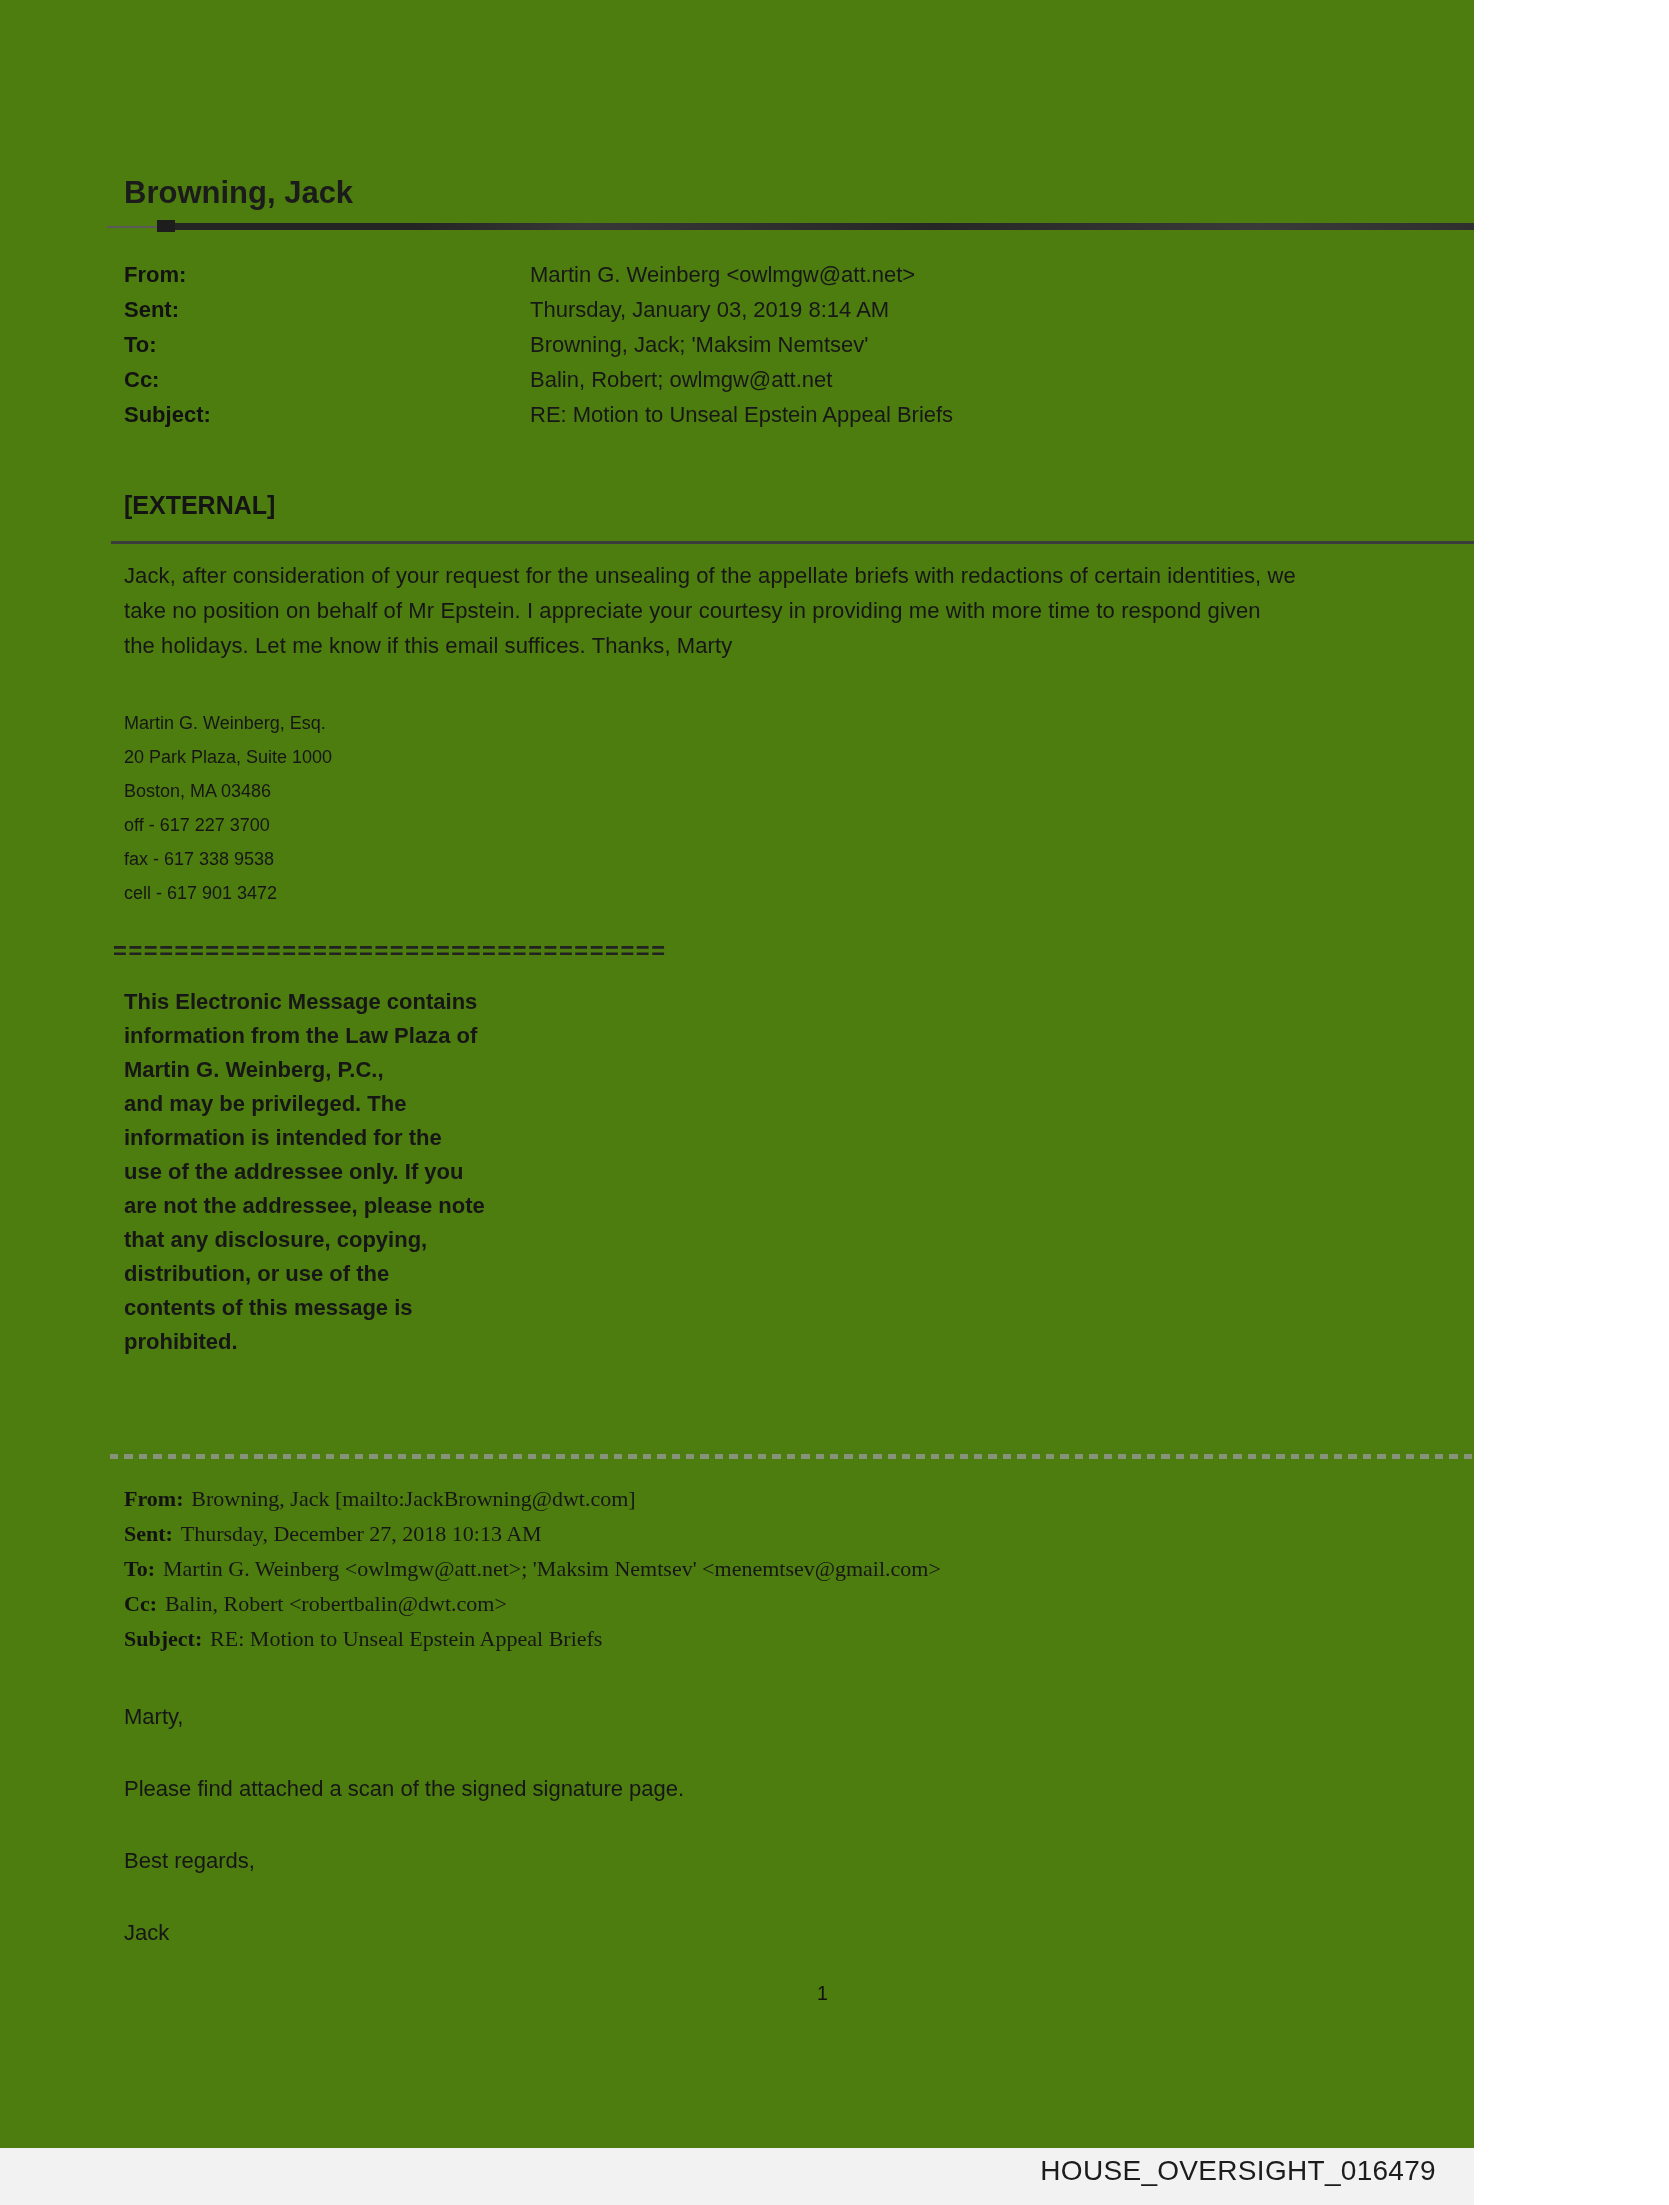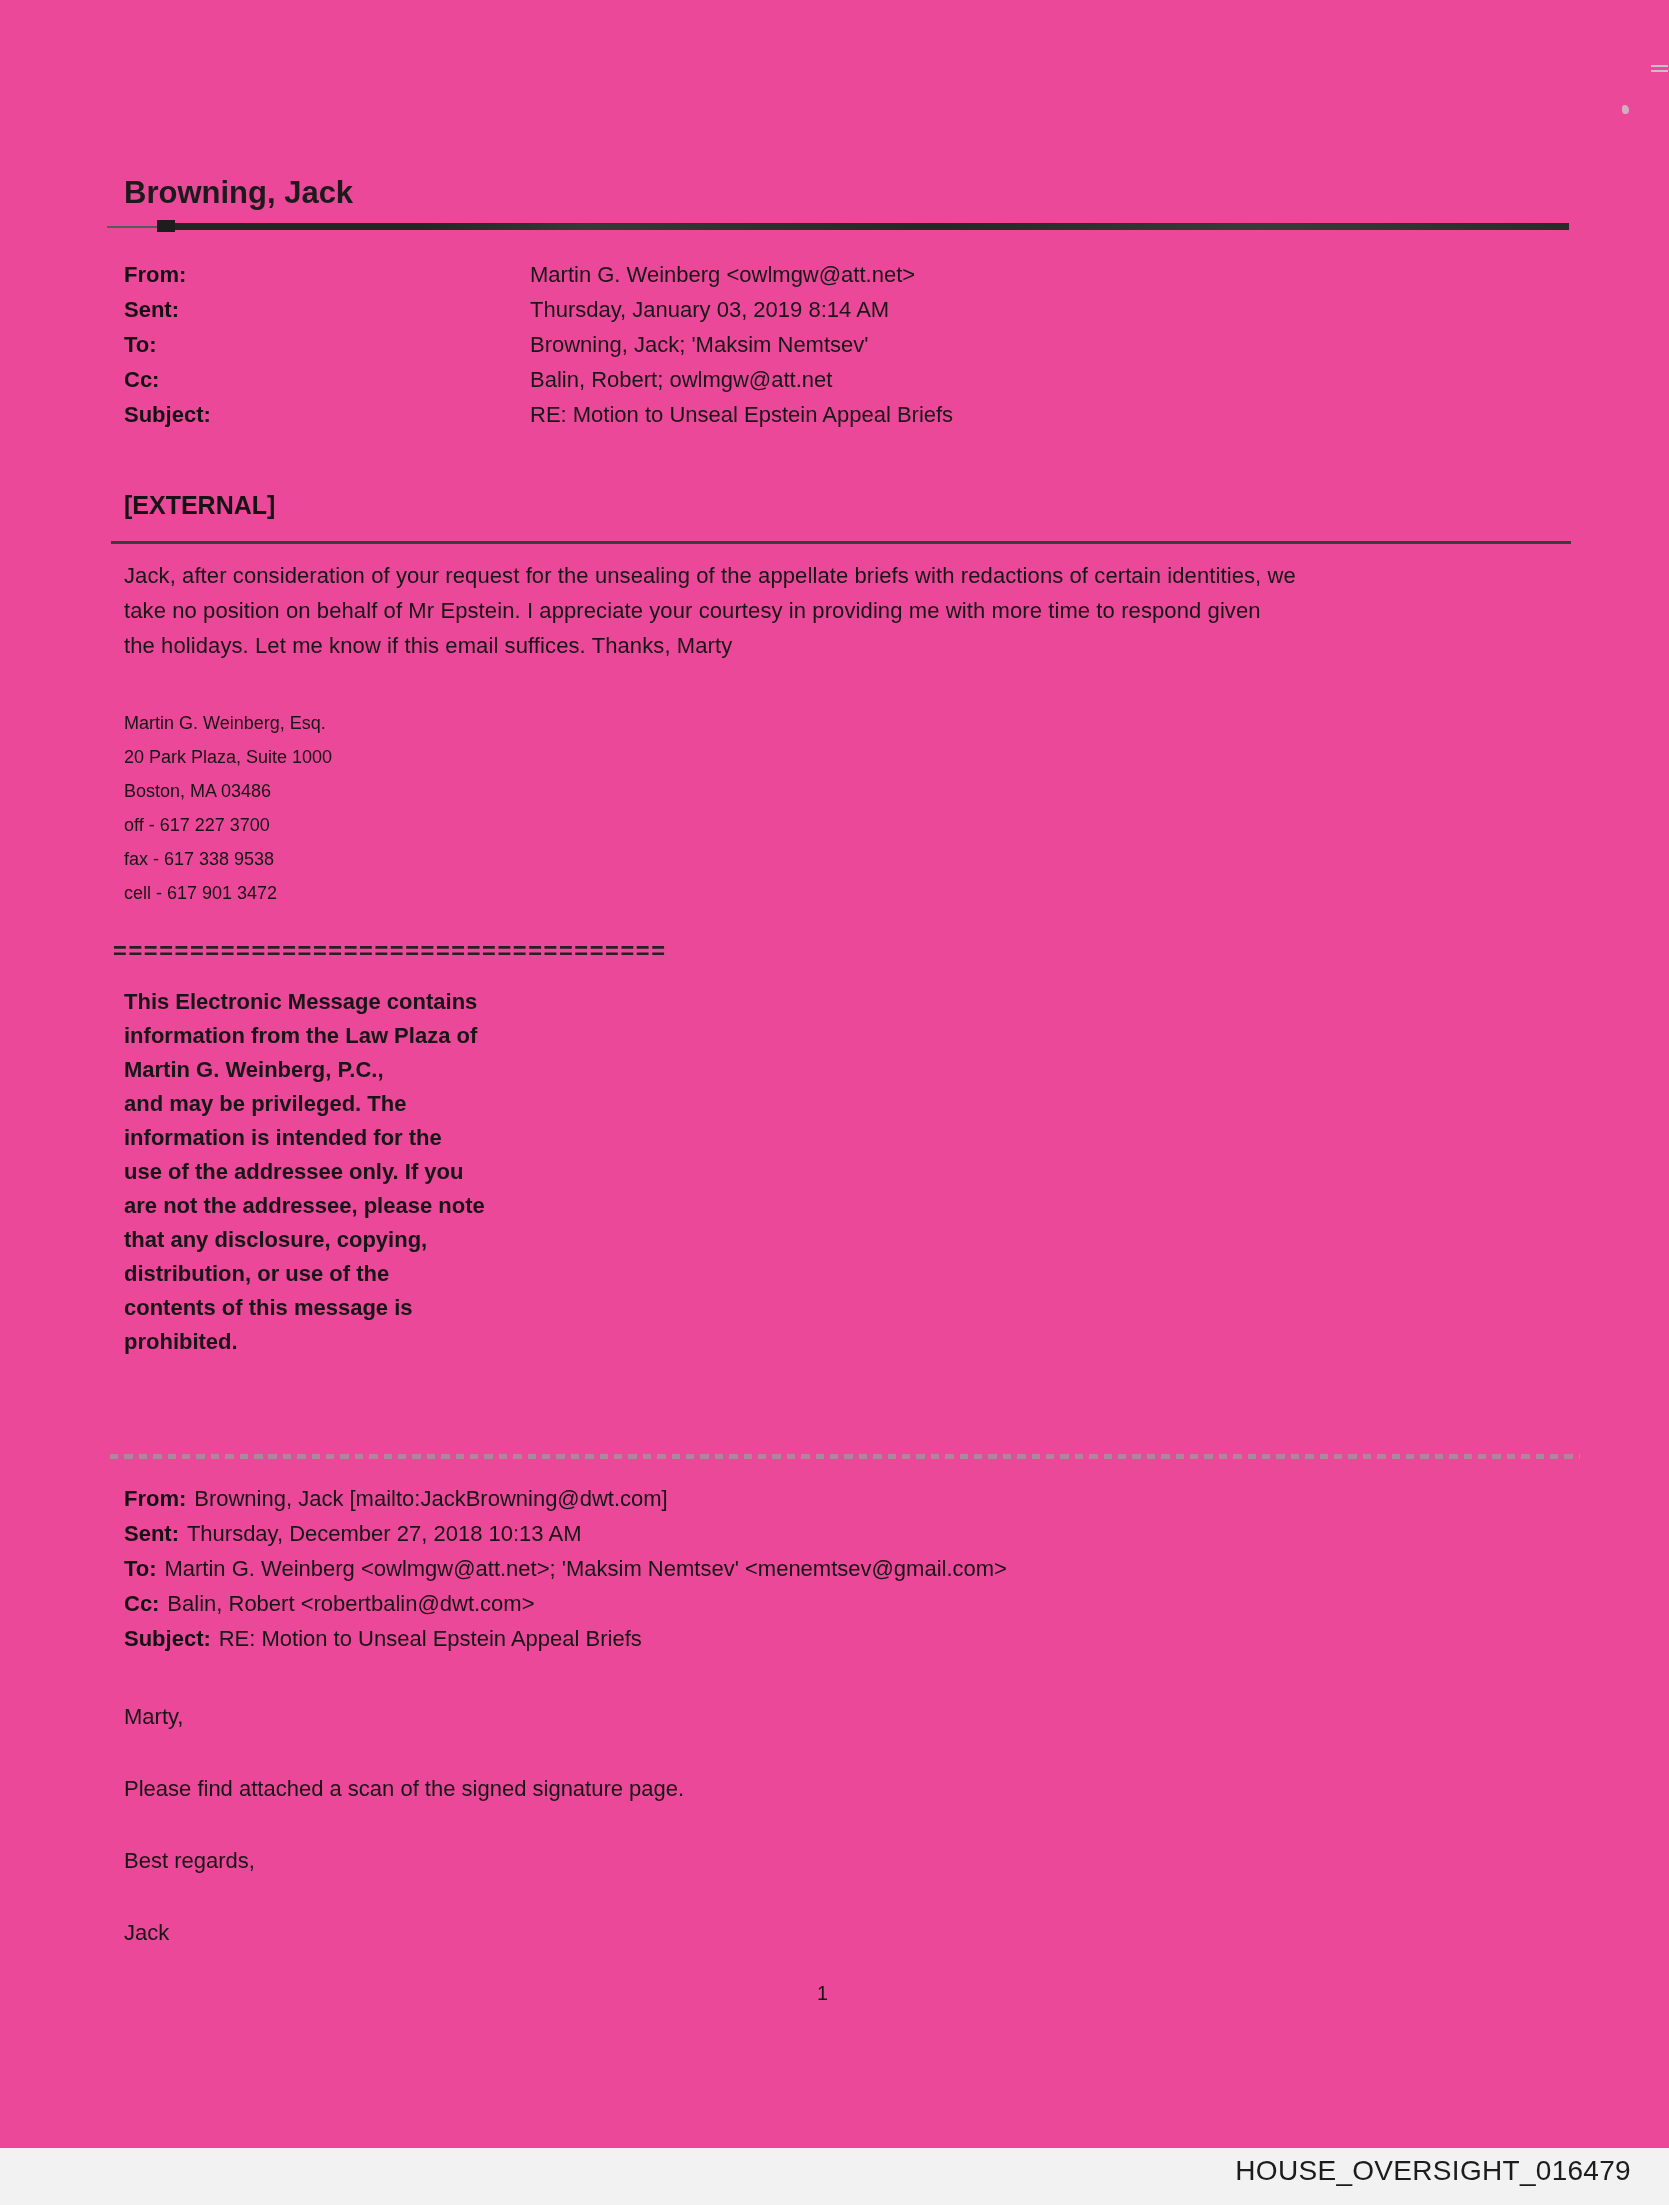--- a/index.html
+++ b/index.html
@@ -1,40 +1,40 @@
 <!DOCTYPE html>
 <html style="font-size:10.5px"><head>
 <meta charset="utf-8">
 <style>
   html,body{margin:0;padding:0;background:#ffffff;}
   .page{
     position:relative;
-    width:1669px;height:2205px;
-    background:#ec4899;
+    width:1474px;height:2205px;
+    background:#4d7c0f;
     font-family:"Liberation Sans","DejaVu Sans",sans-serif;
     color:#161616;
     overflow:hidden;
   }
   
   .title{
     position:absolute;left:124px;top:175px;
     font-size:31px;font-weight:bold;letter-spacing:0px;color:#1b1b1b;
     margin:0;
   }
   .title-rule{position:absolute;left:107px;top:221px;width:1462px;height:13px;}
   .title-rule .thin{position:absolute;left:0;top:4.6px;width:167px;height:2.6px;background:#5a5a5a;}
   .title-rule .main{position:absolute;left:55px;top:2px;width:1407px;height:6.5px;
     background:linear-gradient(90deg,#242424 0 18%,#383838 30%,#262626 55%,#3a3a3a 78%,#2a2a2a);}
   .title-rule .knob{position:absolute;left:50px;top:-0.7px;width:18.3px;height:11.8px;background:#1d1d1d;}
   
   .hdr1{position:absolute;left:124px;top:257px;width:1473px;}
   .hdr1 .hrow{line-height:35px;font-size:22px;white-space:nowrap;}
   .hdr1 .hlabel{display:inline-block;width:406px;font-weight:bold;color:#121212;}
   .hdr1 .hvalue{color:#171717;}
-  .hdr2{position:absolute;left:124px;top:1481px;width:1506px;}
+  .hdr2{position:absolute;left:124px;top:1481px;width:1506px;font-family:Liberation Serif, serif;}
   .hdr2 .hrow{line-height:35px;font-size:22px;white-space:nowrap;}
   .hdr2 .hlabel{font-weight:bold;color:#121212;margin-right:7.9px;}
   
   .external{position:absolute;left:124px;top:492px;font-size:25px;font-weight:bold;line-height:26px;color:#141414;}
   .external-rule{position:absolute;left:111px;top:541px;width:1460px;height:2.6px;background:#3c3c3c;}
   
   .body1{position:absolute;left:124px;top:558px;width:1479px;font-size:22px;line-height:35px;letter-spacing:0.1px;}
   .sig{position:absolute;left:124px;top:706px;font-size:18px;line-height:34px;}
   .equals{position:absolute;left:113px;top:936px;font-size:23.6px;font-weight:bold;letter-spacing:1.6px;color:#222;line-height:31px;}
   .disclaimer{position:absolute;left:124px;top:985px;font-size:22px;line-height:34px;font-weight:bold;}

